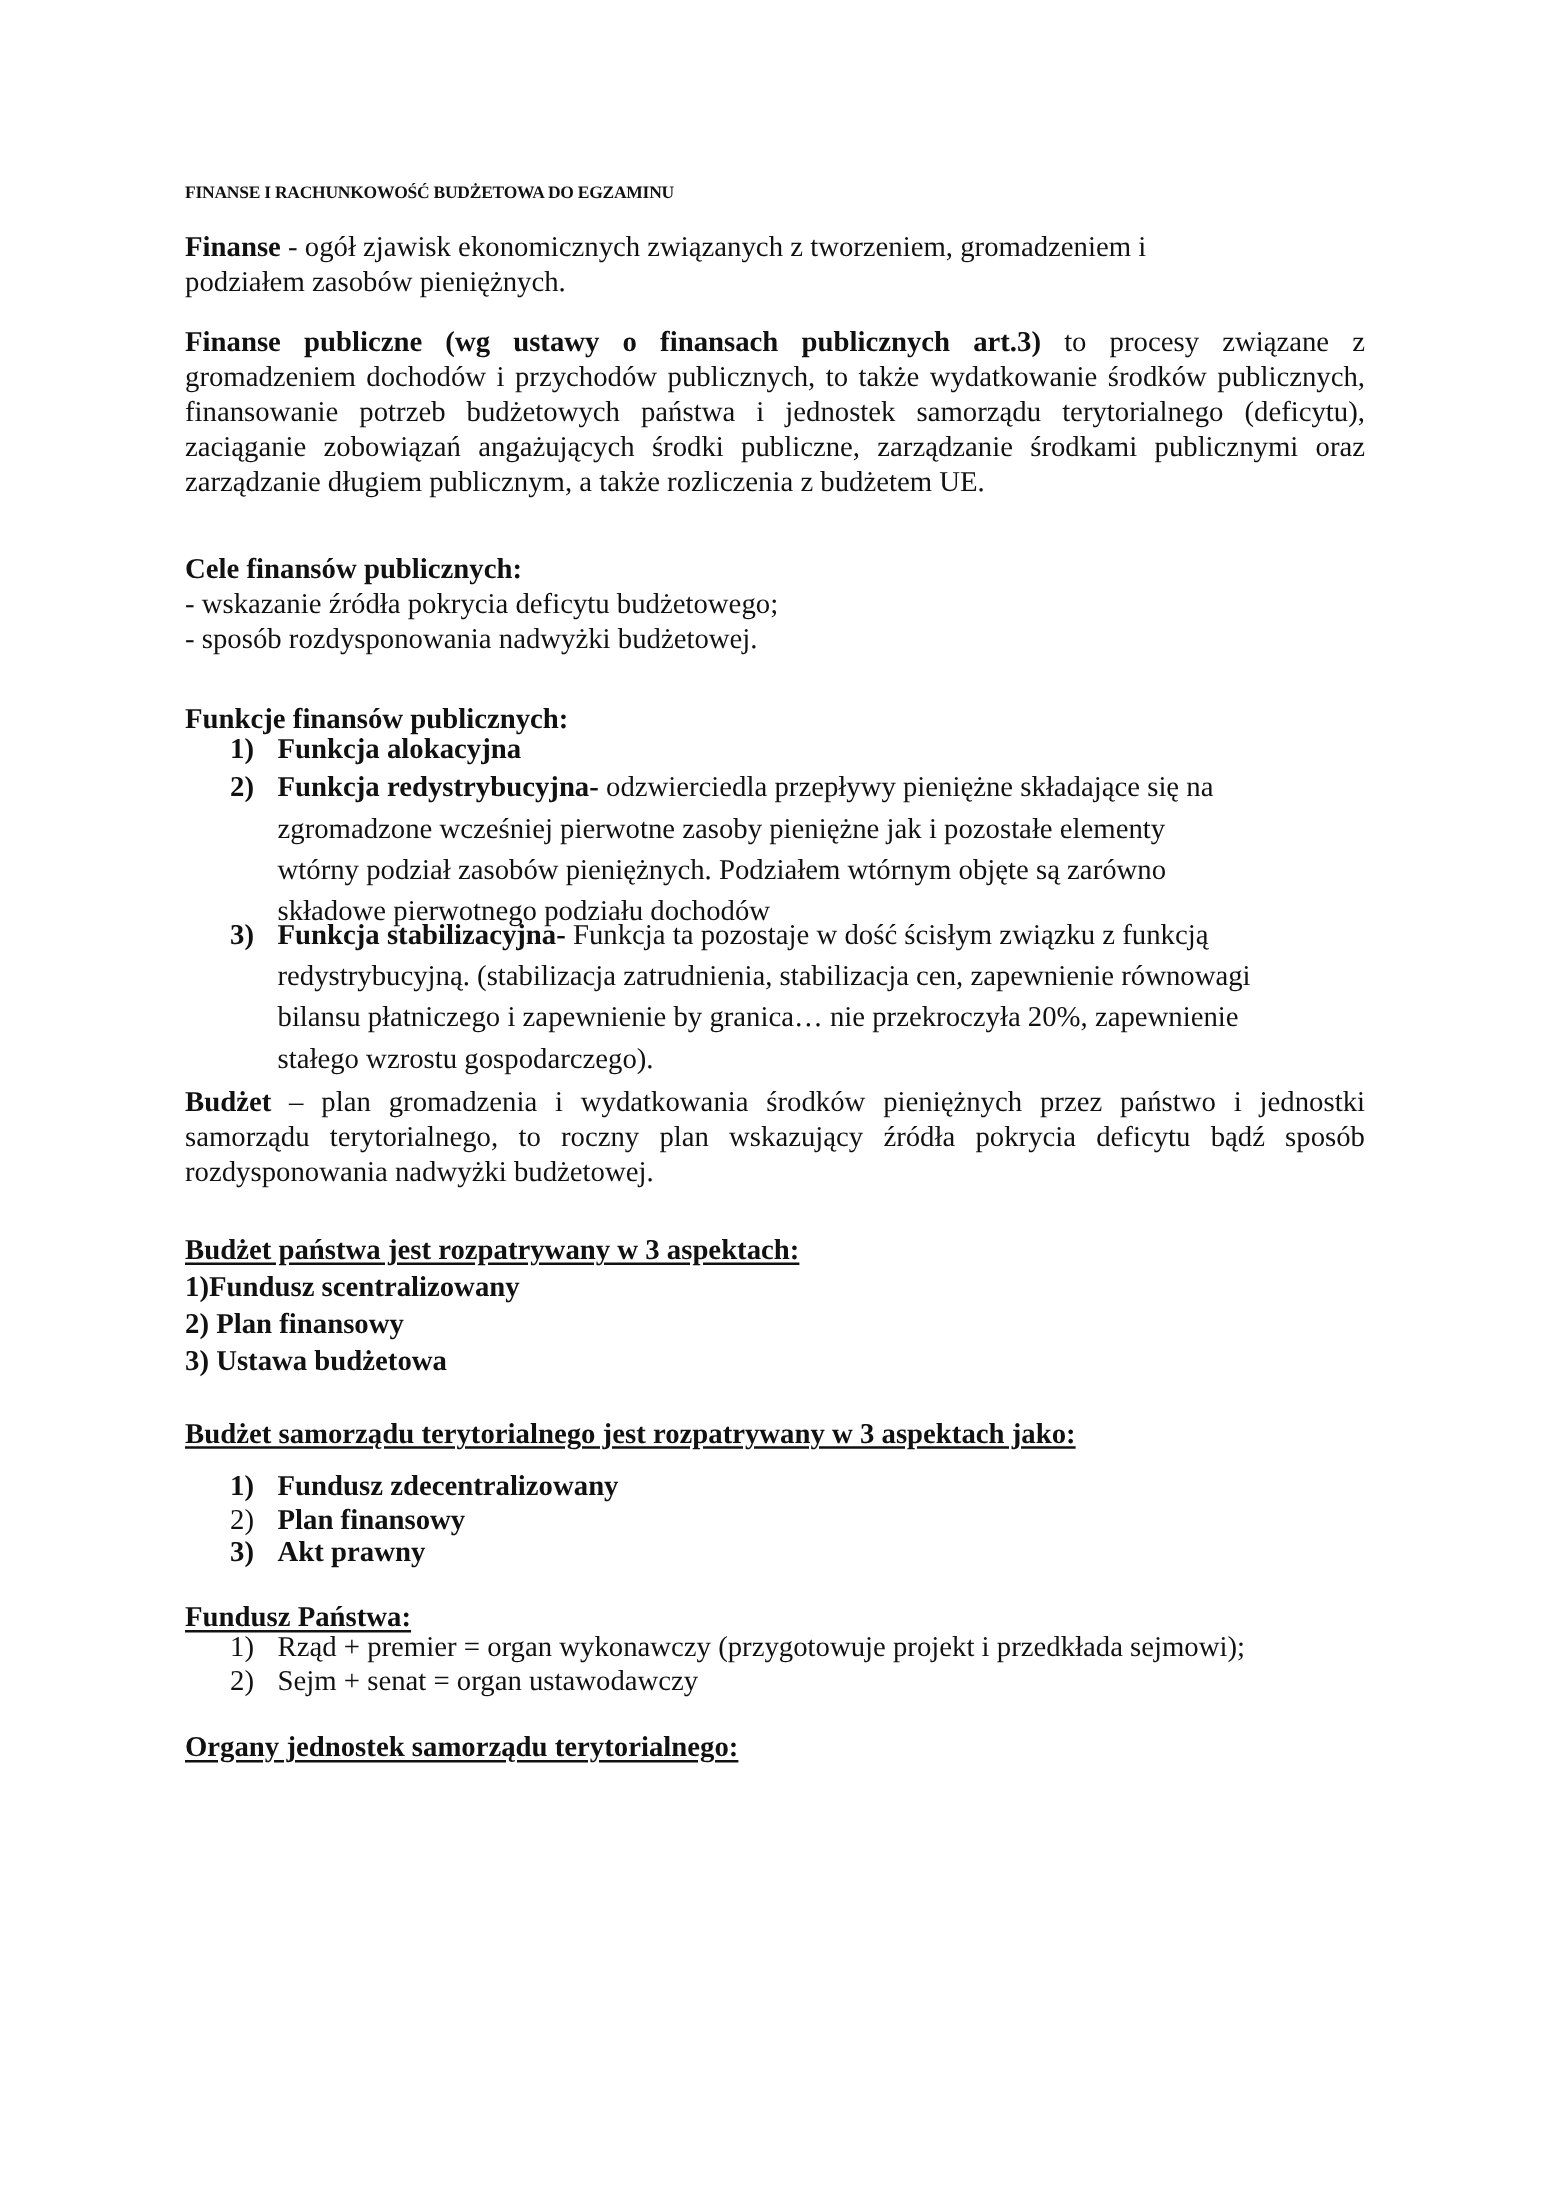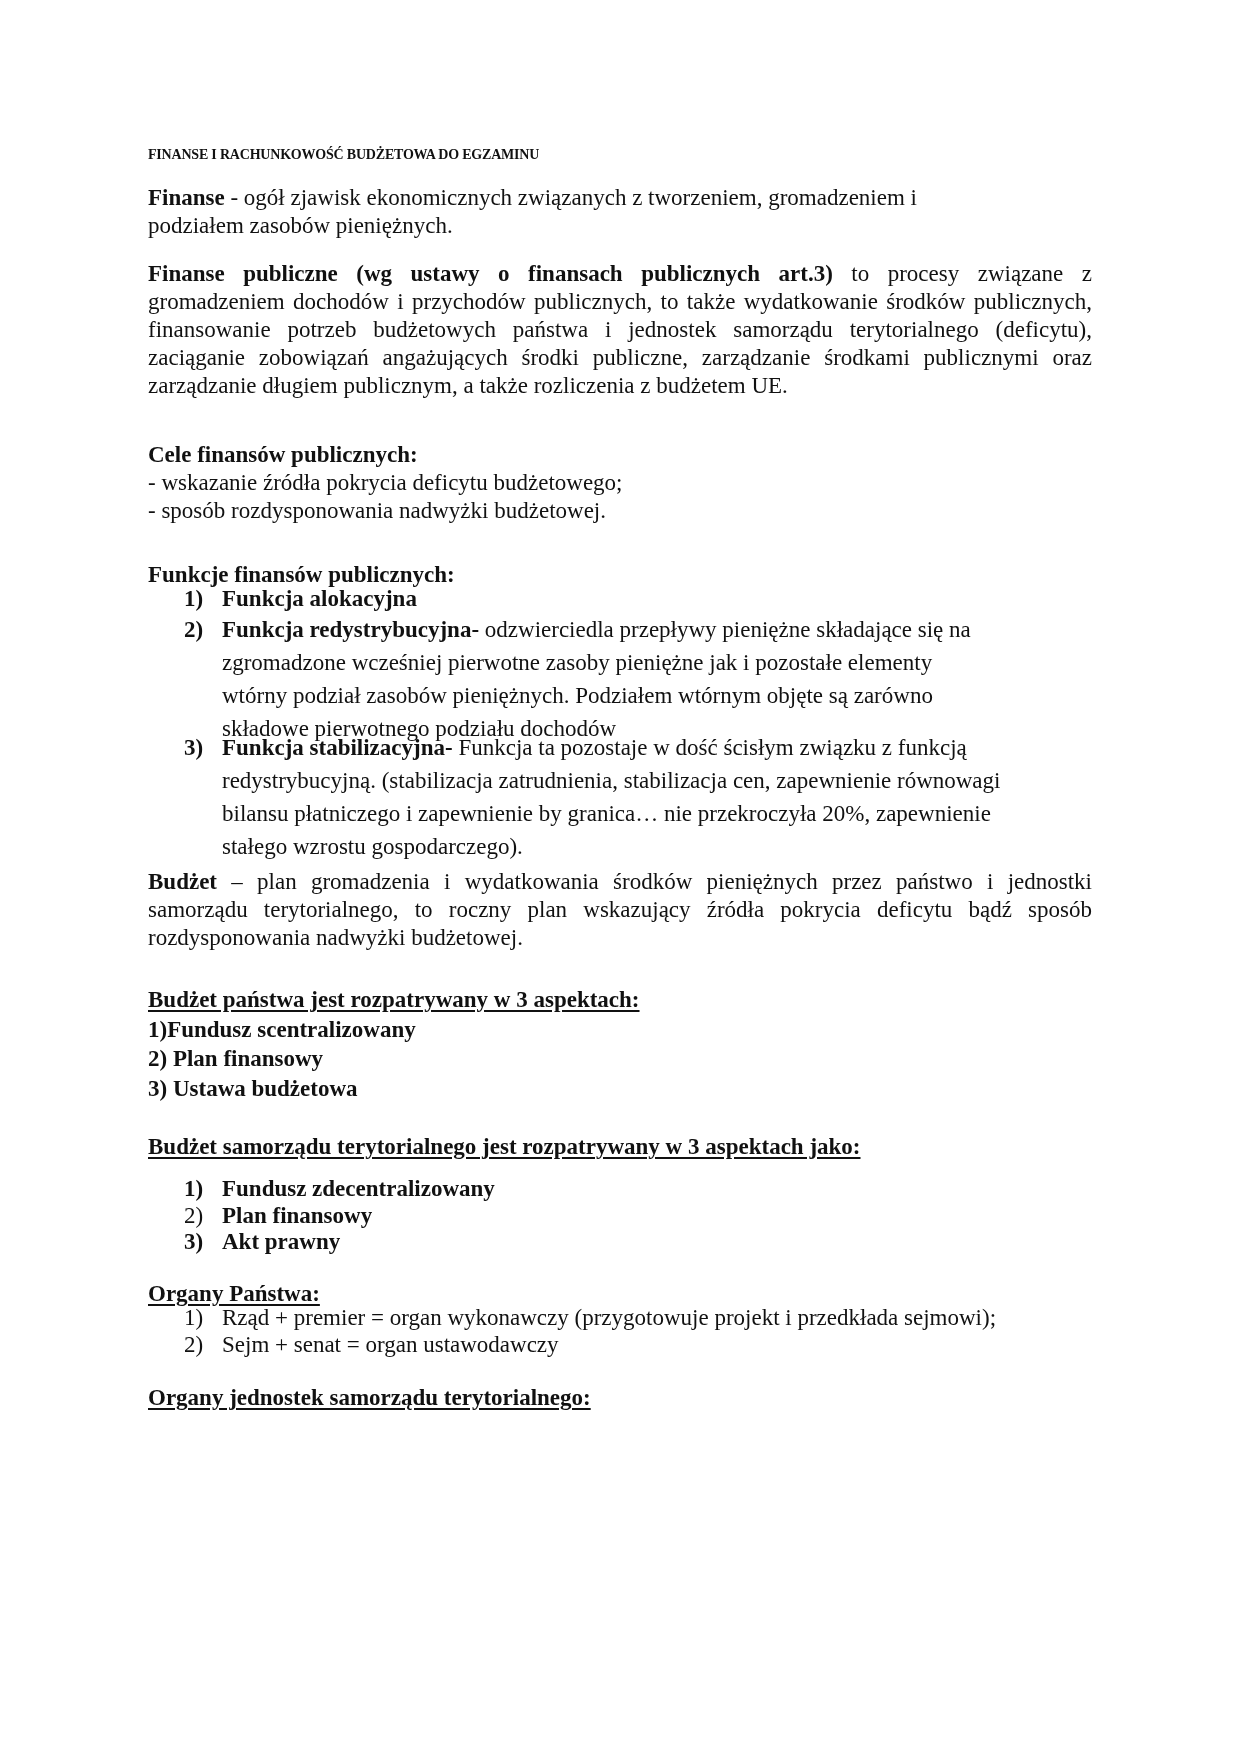--- a/index.html
+++ b/index.html
@@ -77,21 +77,21 @@
   <div class="blk" style="top:1132px; line-height:29px;">
     <span class="line b u">Budżet samorządu terytorialnego jest rozpatrywany w 3 aspektach jako:</span>
   </div>
   <div class="blk" style="top:1176px; line-height:26.5px;">
     <div class="li"><span class="num b">1)</span><span class="b">Fundusz zdecentralizowany</span></div>
     <div class="li"><span class="num">2)</span><span class="b">Plan finansowy</span></div>
     <div class="li"><span class="num b">3)</span><span class="b">Akt prawny</span></div>
   </div>
 
   <div class="blk" style="top:1280px; line-height:28px;">
-    <span class="line b u">Organy Państwa:</span>
+    <span class="line b u">Fundusz Państwa:</span>
   </div>
   <div class="blk" style="top:1305px; line-height:26.5px;">
     <div class="li"><span class="num">1)</span><span>Rząd + premier = organ wykonawczy (przygotowuje projekt i przedkłada sejmowi);</span></div>
     <div class="li"><span class="num">2)</span><span>Sejm + senat = organ ustawodawczy</span></div>
   </div>
 
   <div class="blk" style="top:1384px; line-height:28px;">
     <span class="line b u">Organy jednostek samorządu terytorialnego:</span>
   </div>
 

